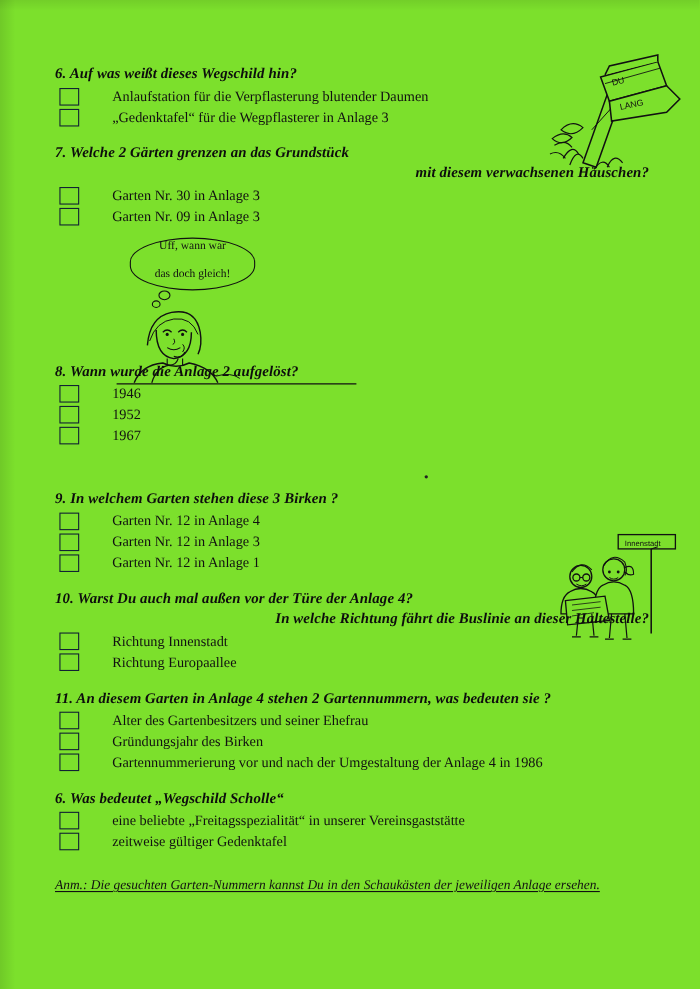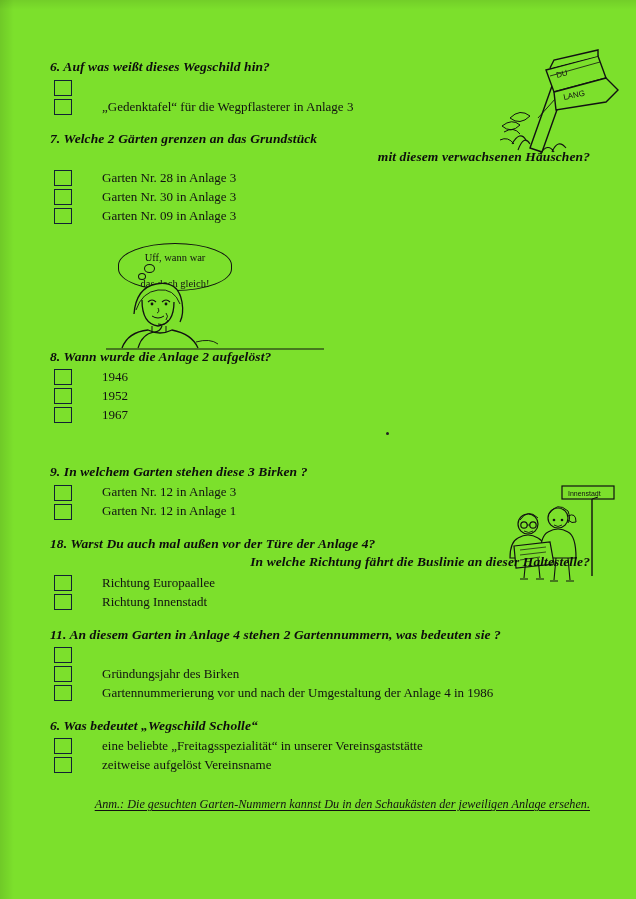--- a/index.html
+++ b/index.html
@@ -69,44 +69,42 @@
     color: #111;
     padding-left: 20px;
   }
   .note {
     margin-top: 22px;
     font-style: italic;
     font-size: 12.2px;
     text-decoration: underline;
     text-underline-offset: 2px;
     color: #111;
-    text-align: right;
   }
   .spacer-bubble { height: 118px; }
   .gap-sm { height: 10px; }
   .gap-lg { height: 34px; }
 
   
   .illus-think {
     position: absolute;
     left: 100px;
     top: 216px;
     width: 230px;
     height: 130px;
   }
   .bubble {
     position: absolute;
     left: 18px; top: 0;
     width: 112px; height: 46px;
     border: 1.6px solid #111;
     border-radius: 50% / 46%;
     background: #7ce02c;
-    display: flex; align-items: flex-end; justify-content: center;
+    display: flex; align-items: flex-start; justify-content: center;
     text-align: center;
-    margin-top: 27px;
   }
   .bubble span {
     font-size: 10.5px;
     line-height: 1.25;
     font-family: "Liberation Serif", serif;
     color: #111;
     display: block;
     padding: 0 6px;
   }
   .bub-dot {
@@ -261,41 +259,38 @@
 
   <div class="content">
 
     <div class="q-block">
       <div class="q-title">
         <span>6.</span>
         <span>Auf was weißt dieses Wegschild hin?</span>
       </div>
       <div class="opt-row">
         <span class="checkbox"></span>
+        <span class="opt-label">Anlaufstation für die Verpflasterung blutender Daumen</span>
       </div>
       <div class="opt-row">
         <span class="checkbox"></span>
         <span class="opt-label">„Gedenktafel“ für die Wegpflasterer in Anlage 3</span>
       </div>
     </div>
 
     <div class="gap-sm"></div>
 
     <div class="q-block">
       <div class="q-title">
         <span>7.</span>
         <span>Welche 2 Gärten grenzen an das Grundstück</span>
         <span class="indent2">mit diesem verwachsenen Häuschen?</span>
       </div>
       <div class="opt-row">
         <span class="checkbox"></span>
-        <span class="opt-label">Garten Nr. 28 in Anlage 3</span>
-      </div>
-      <div class="opt-row">
-        <span class="checkbox"></span>
         <span class="opt-label">Garten Nr. 30 in Anlage 3</span>
       </div>
       <div class="opt-row">
         <span class="checkbox"></span>
         <span class="opt-label">Garten Nr. 09 in Anlage 3</span>
       </div>
     </div>
 
     <div class="spacer-bubble"></div>
 
@@ -320,55 +315,60 @@
 
     <div class="gap-lg"></div>
 
     <div class="q-block">
       <div class="q-title">
         <span>9.</span>
         <span>In welchem Garten stehen diese 3 Birken ?</span>
       </div>
       <div class="opt-row">
         <span class="checkbox"></span>
+        <span class="opt-label">Garten Nr. 12 in Anlage 4</span>
+      </div>
+      <div class="opt-row">
+        <span class="checkbox"></span>
         <span class="opt-label">Garten Nr. 12 in Anlage 3</span>
       </div>
       <div class="opt-row">
         <span class="checkbox"></span>
         <span class="opt-label">Garten Nr. 12 in Anlage 1</span>
       </div>
     </div>
 
     <div class="gap-sm"></div>
 
     <div class="q-block">
       <div class="q-title">
-        <span>18.</span>
+        <span>10.</span>
         <span>Warst Du auch mal außen vor der Türe der Anlage 4?</span>
         <span class="indent2">In welche Richtung fährt die Buslinie an dieser Haltestelle?</span>
       </div>
       <div class="opt-row">
         <span class="checkbox"></span>
+        <span class="opt-label">Richtung Innenstadt</span>
+      </div>
+      <div class="opt-row">
+        <span class="checkbox"></span>
         <span class="opt-label">Richtung Europaallee</span>
-      </div>
-      <div class="opt-row">
-        <span class="checkbox"></span>
-        <span class="opt-label">Richtung Innenstadt</span>
       </div>
     </div>
 
     <div class="gap-sm"></div>
 
     <div class="q-block">
       <div class="q-title">
         <span>11.</span>
         <span>An diesem Garten in Anlage 4 stehen 2 Gartennummern, was bedeuten sie ?</span>
       </div>
       <div class="opt-row">
         <span class="checkbox"></span>
+        <span class="opt-label">Alter des Gartenbesitzers und seiner Ehefrau</span>
       </div>
       <div class="opt-row">
         <span class="checkbox"></span>
         <span class="opt-label">Gründungsjahr des Birken</span>
       </div>
       <div class="opt-row">
         <span class="checkbox"></span>
         <span class="opt-label">Gartennummerierung vor und nach der Umgestaltung der Anlage 4 in 1986</span>
       </div>
     </div>
@@ -379,19 +379,19 @@
       <div class="q-title">
         <span>6.</span>
         <span>Was bedeutet „Wegschild Scholle“</span>
       </div>
       <div class="opt-row">
         <span class="checkbox"></span>
         <span class="opt-label">eine beliebte „Freitagsspezialität“ in unserer Vereinsgaststätte</span>
       </div>
       <div class="opt-row">
         <span class="checkbox"></span>
-        <span class="opt-label">zeitweise aufgelöst Vereinsname</span>
+        <span class="opt-label">zeitweise gültiger Gedenktafel</span>
       </div>
     </div>
 
     <div class="note">Anm.: Die gesuchten Garten-Nummern kannst Du in den Schaukästen der jeweiligen Anlage ersehen.</div>
   </div>
 </div>
 
 </body></html>

